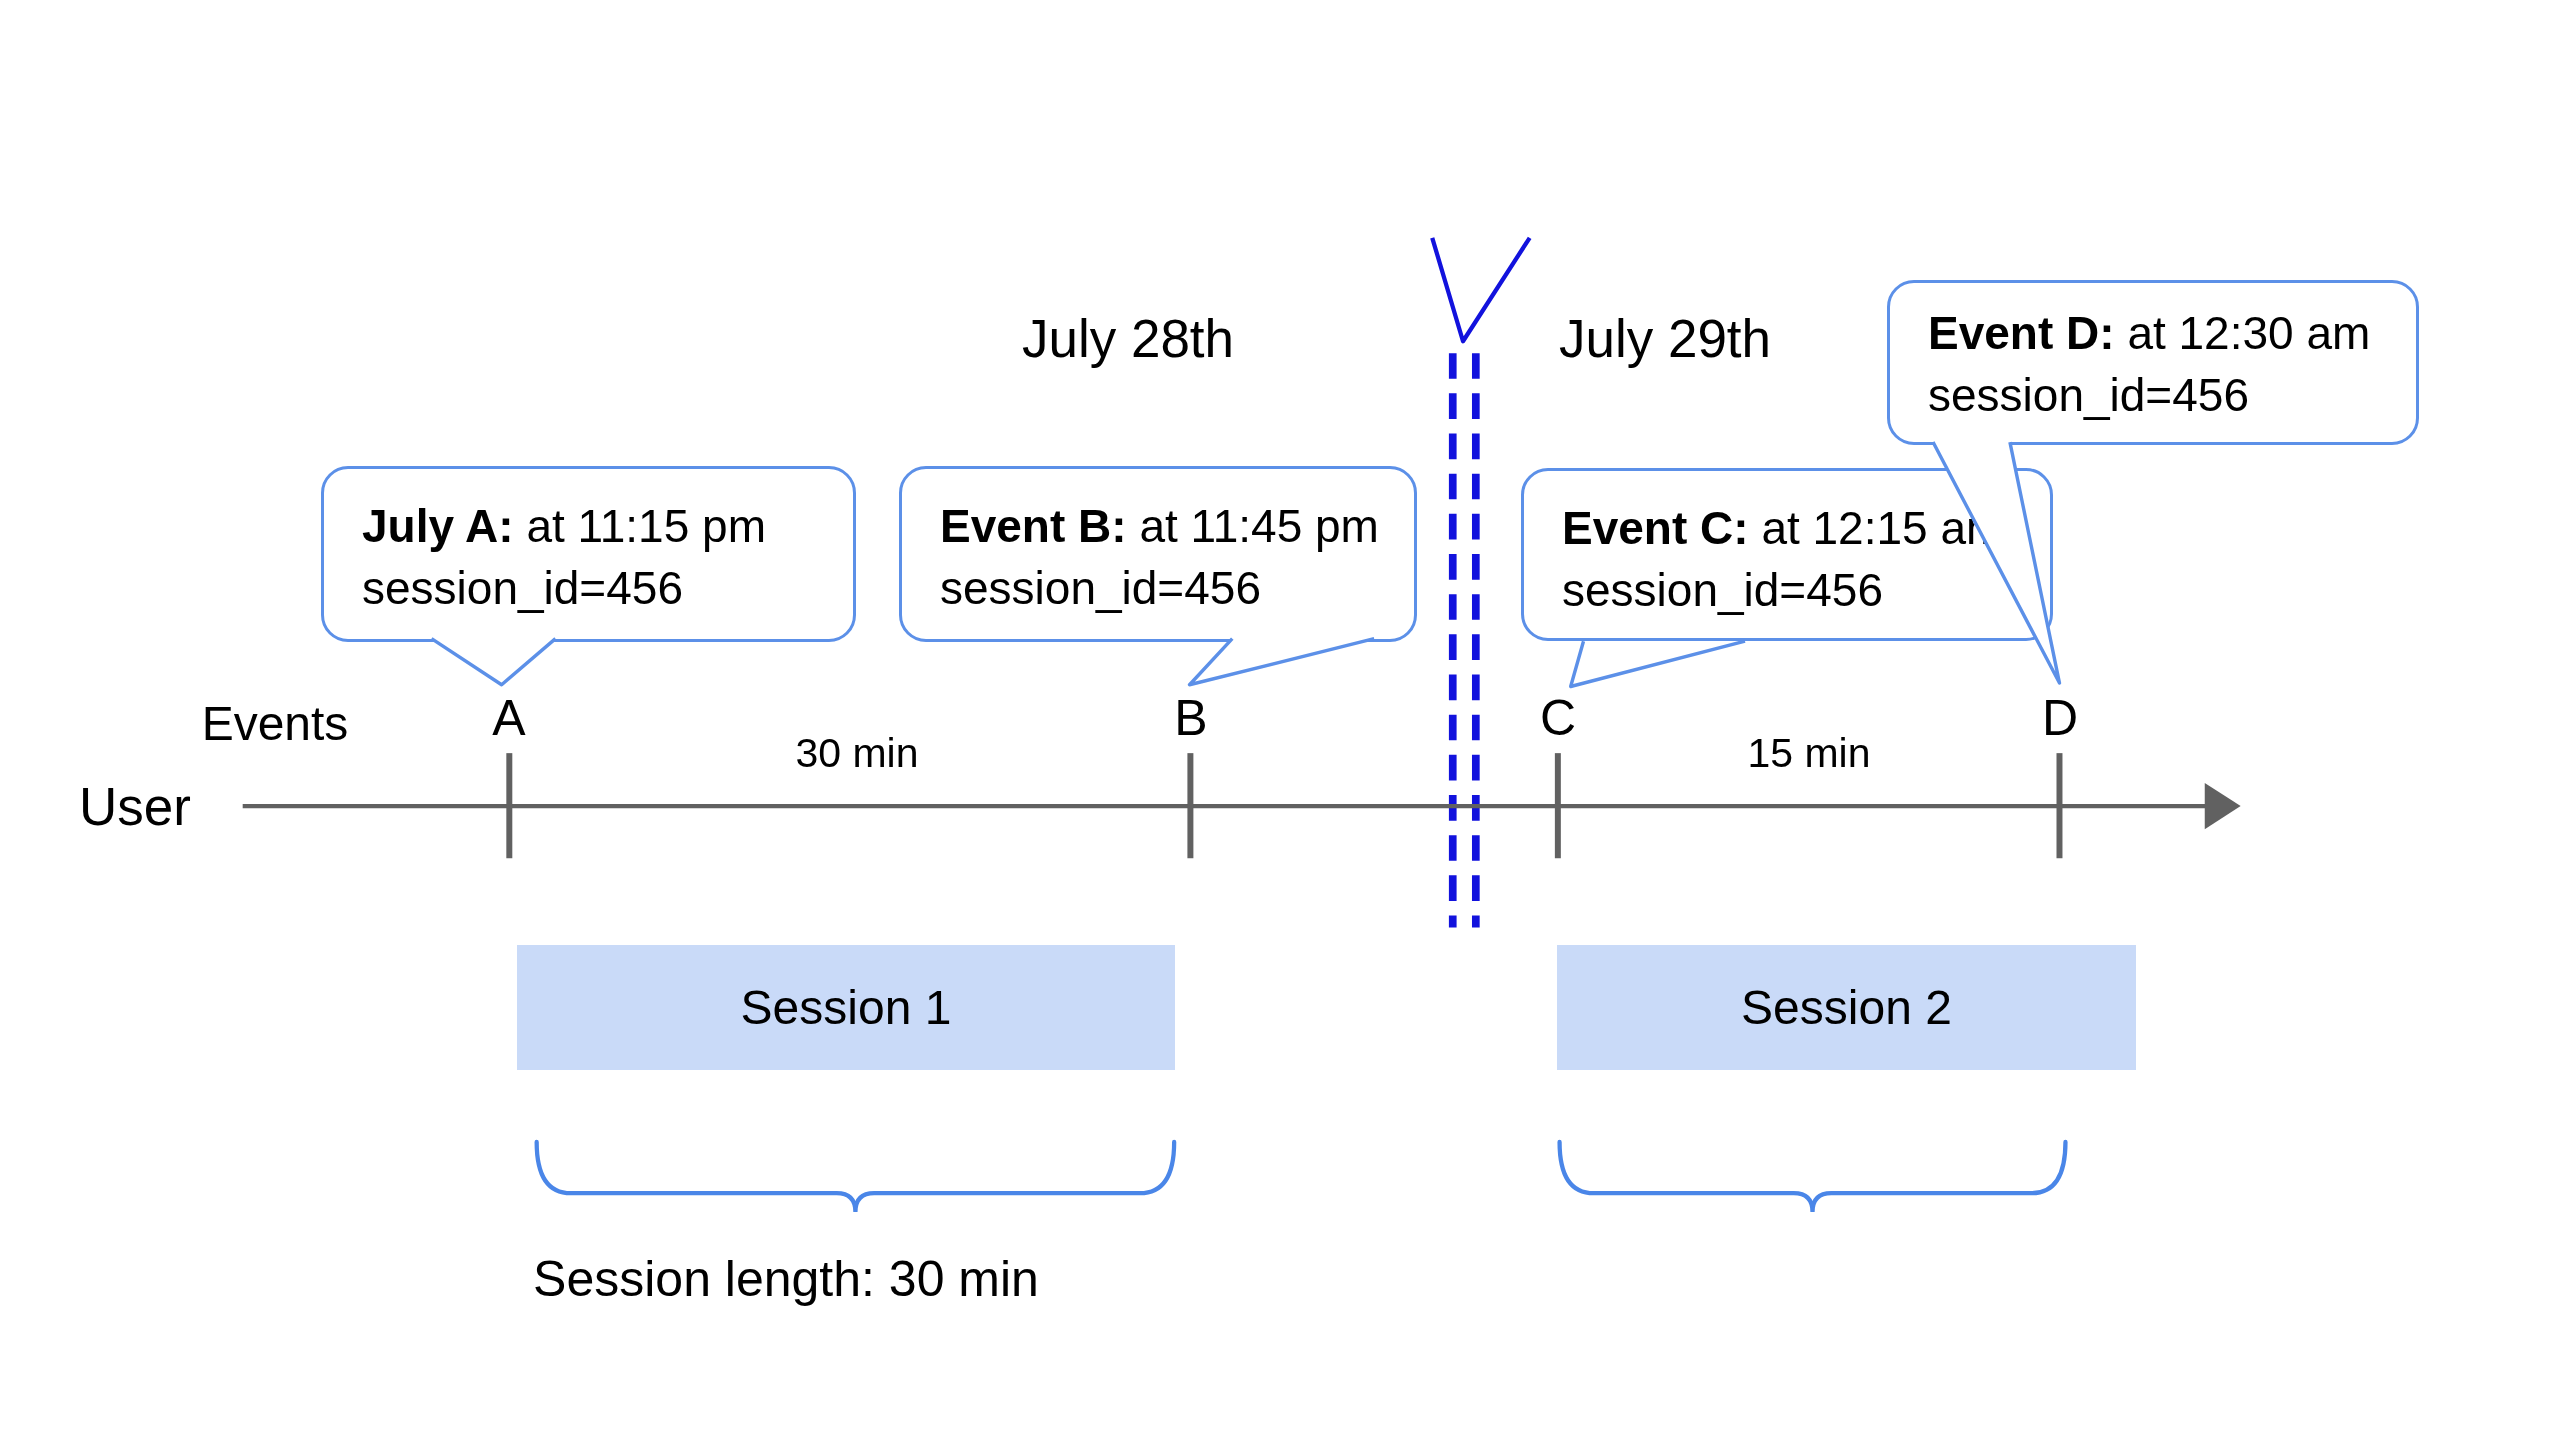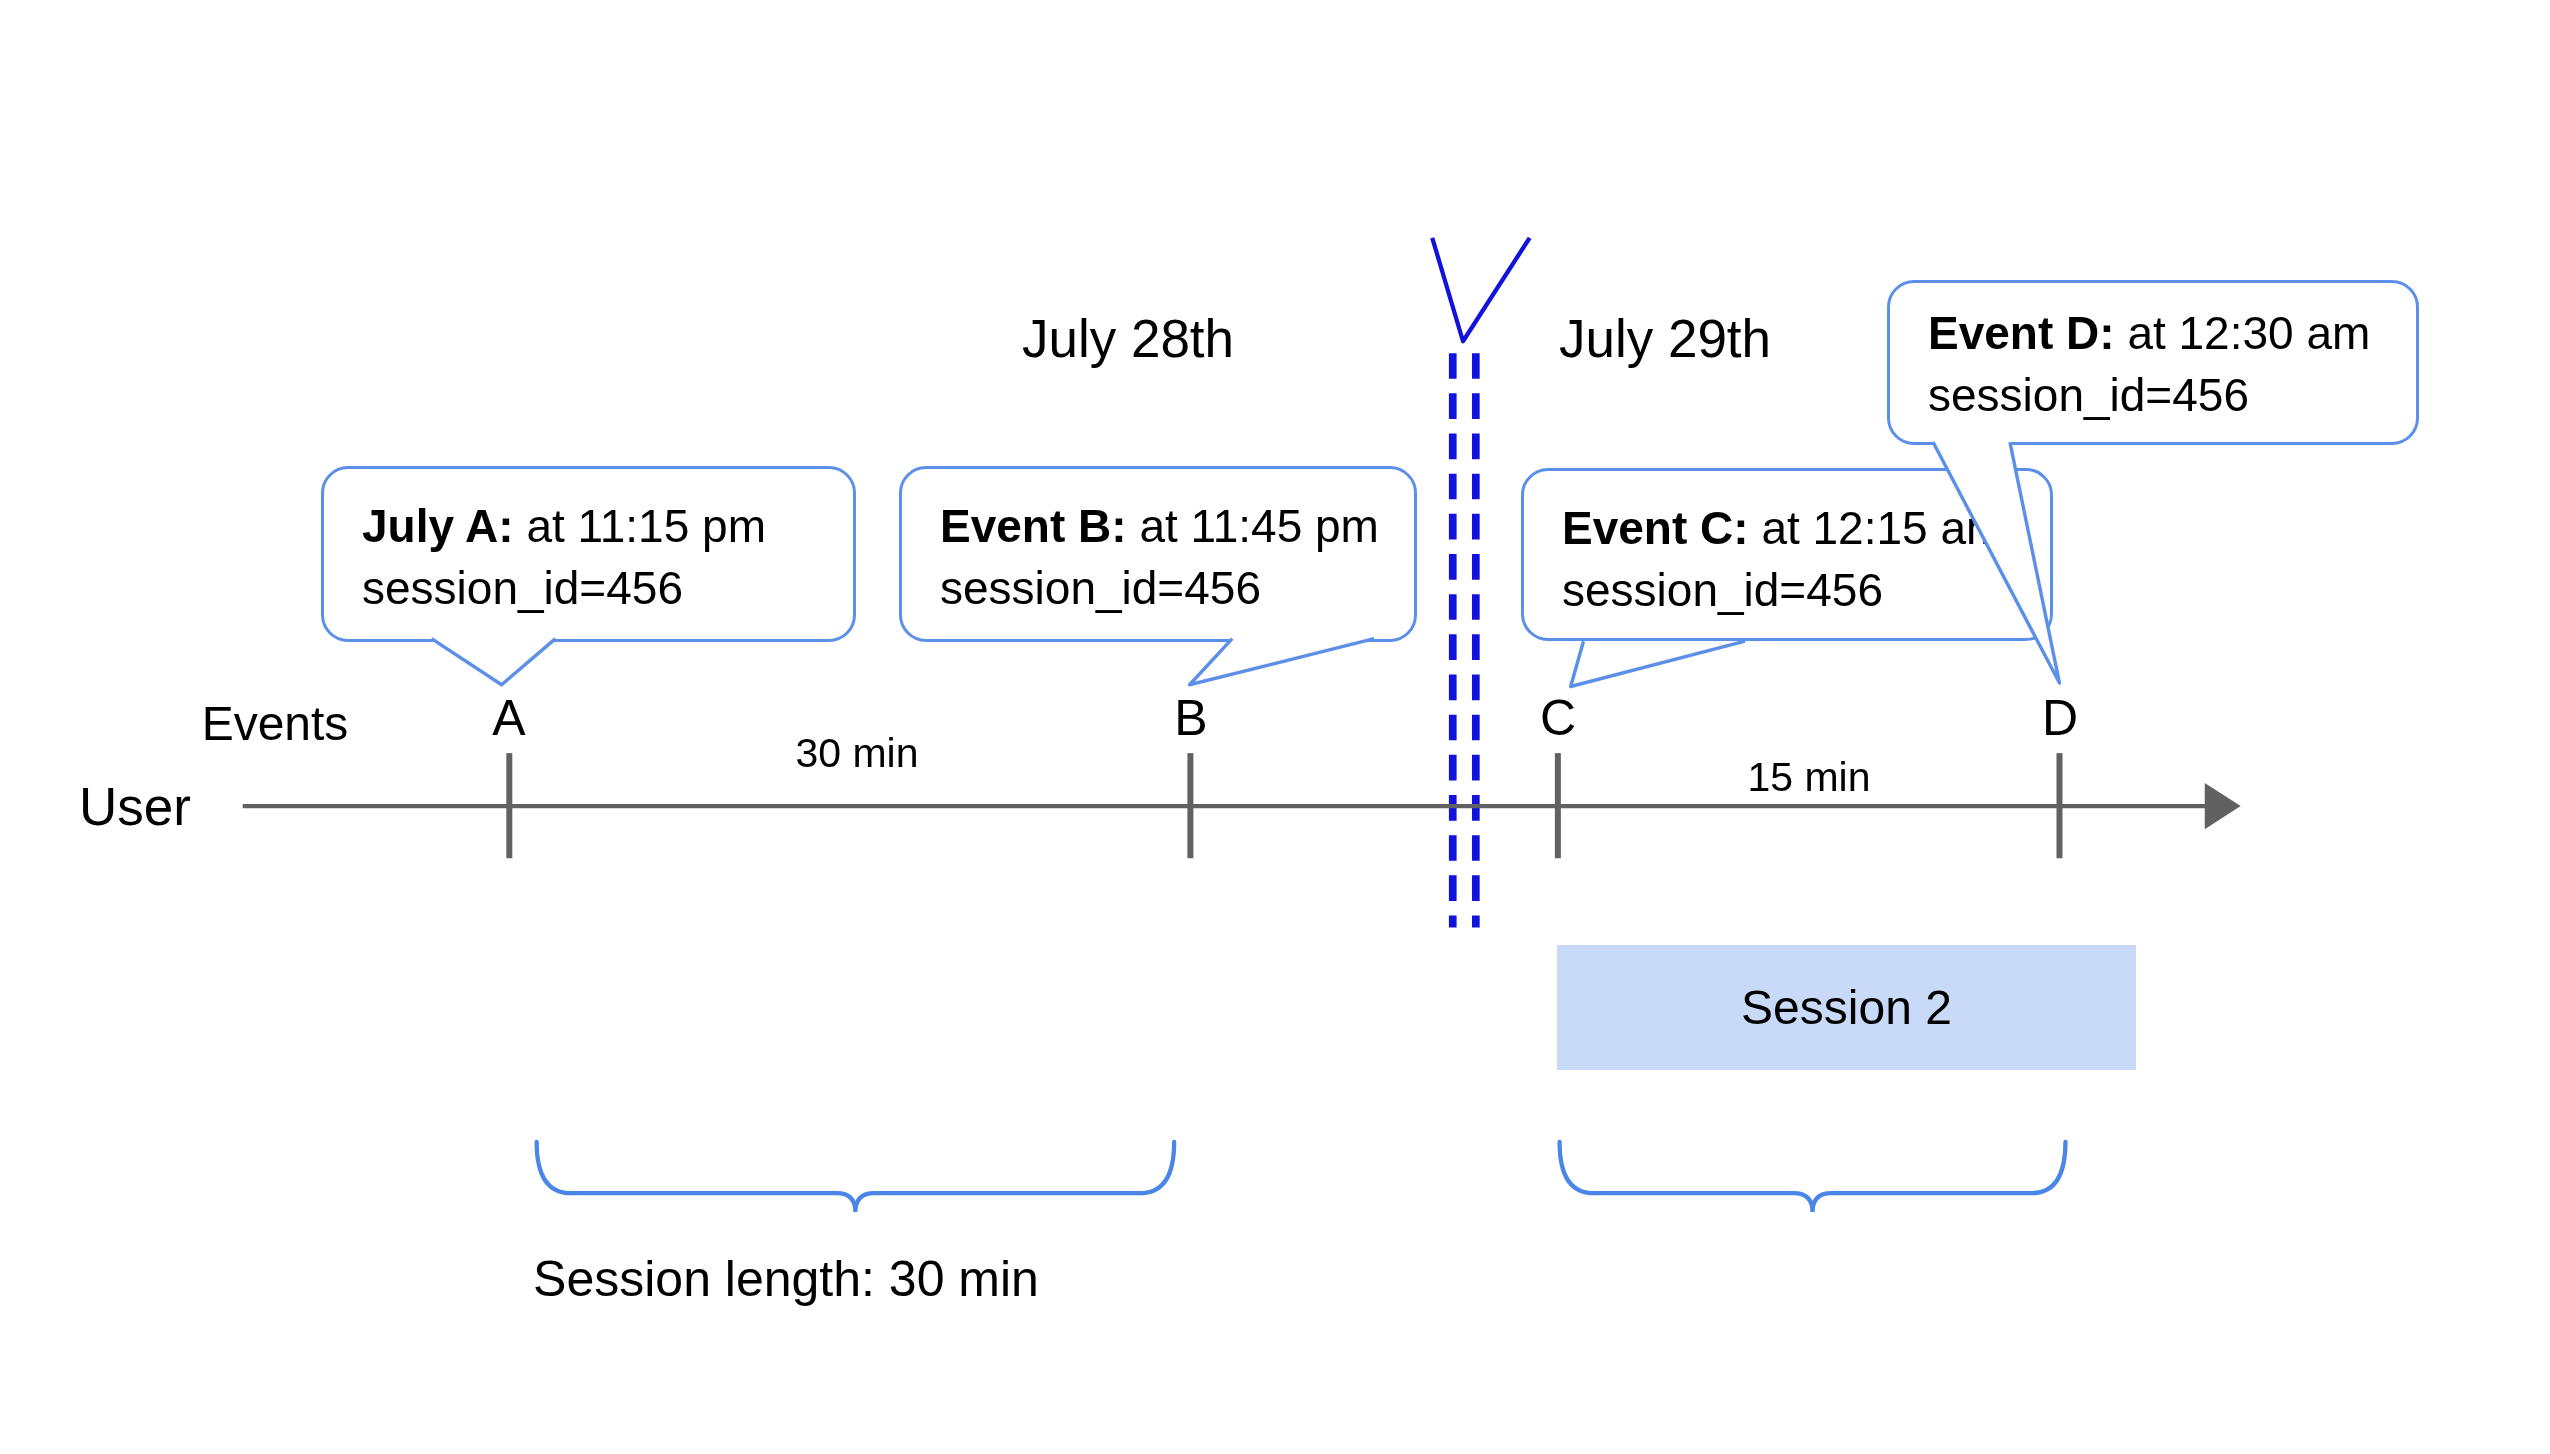--- a/index.html
+++ b/index.html
@@ -24,21 +24,21 @@
   .lbl{position:absolute;white-space:nowrap;}
   .ctr{transform:translateX(-50%);}
   .date-lbl{font-size:53px;top:308px;}
   .d-left{left:1128px;}
   .d-right{left:1665px;}
   .events-lbl{left:275px;top:696px;font-size:48px;}
   .user-lbl{left:79px;top:776px;font-size:53px;}
   .tick-letter{top:689px;font-size:50px;}
   .t-a{left:509px;} .t-b{left:1191px;} .t-c{left:1558px;} .t-d{left:2060px;}
   .min-lbl{top:730px;font-size:41px;}
-  .m-1{left:857px;} .m-2{left:1809px;margin-top:24px;}
+  .m-1{left:857px;} .m-2{left:1809px;}
 
   
   .session-box{position:absolute;top:945px;height:125px;background:#c9daf8;
                display:flex;align-items:center;justify-content:center;font-size:48px;}
   .s-1{left:517px;width:658px;}
   .s-2{left:1557px;width:579px;}
   .session-length{top:1250px;font-size:50px;}
   .sl-1{left:786px;} .sl-2{left:1812px;}
 
   
@@ -109,20 +109,23 @@
   <div class="lbl user-lbl txt">User</div>
 
   <div class="lbl ctr tick-letter t-a txt">A</div>
   <div class="lbl ctr tick-letter t-b txt">B</div>
   <div class="lbl ctr tick-letter t-c txt">C</div>
   <div class="lbl ctr tick-letter t-d txt">D</div>
 
   <div class="lbl ctr min-lbl m-1 txt">30 min</div>
   <div class="lbl ctr min-lbl m-2 txt">15 min</div>
 
+  <div class="session-box s-1">
+    <span>Session 1</span>
+  </div>
   <div class="session-box s-2">
     <span>Session 2</span>
   </div>
 
   <div class="lbl ctr session-length sl-1 txt">Session length: 30 min</div>
 
 </div>
 
 
 </body></html>

